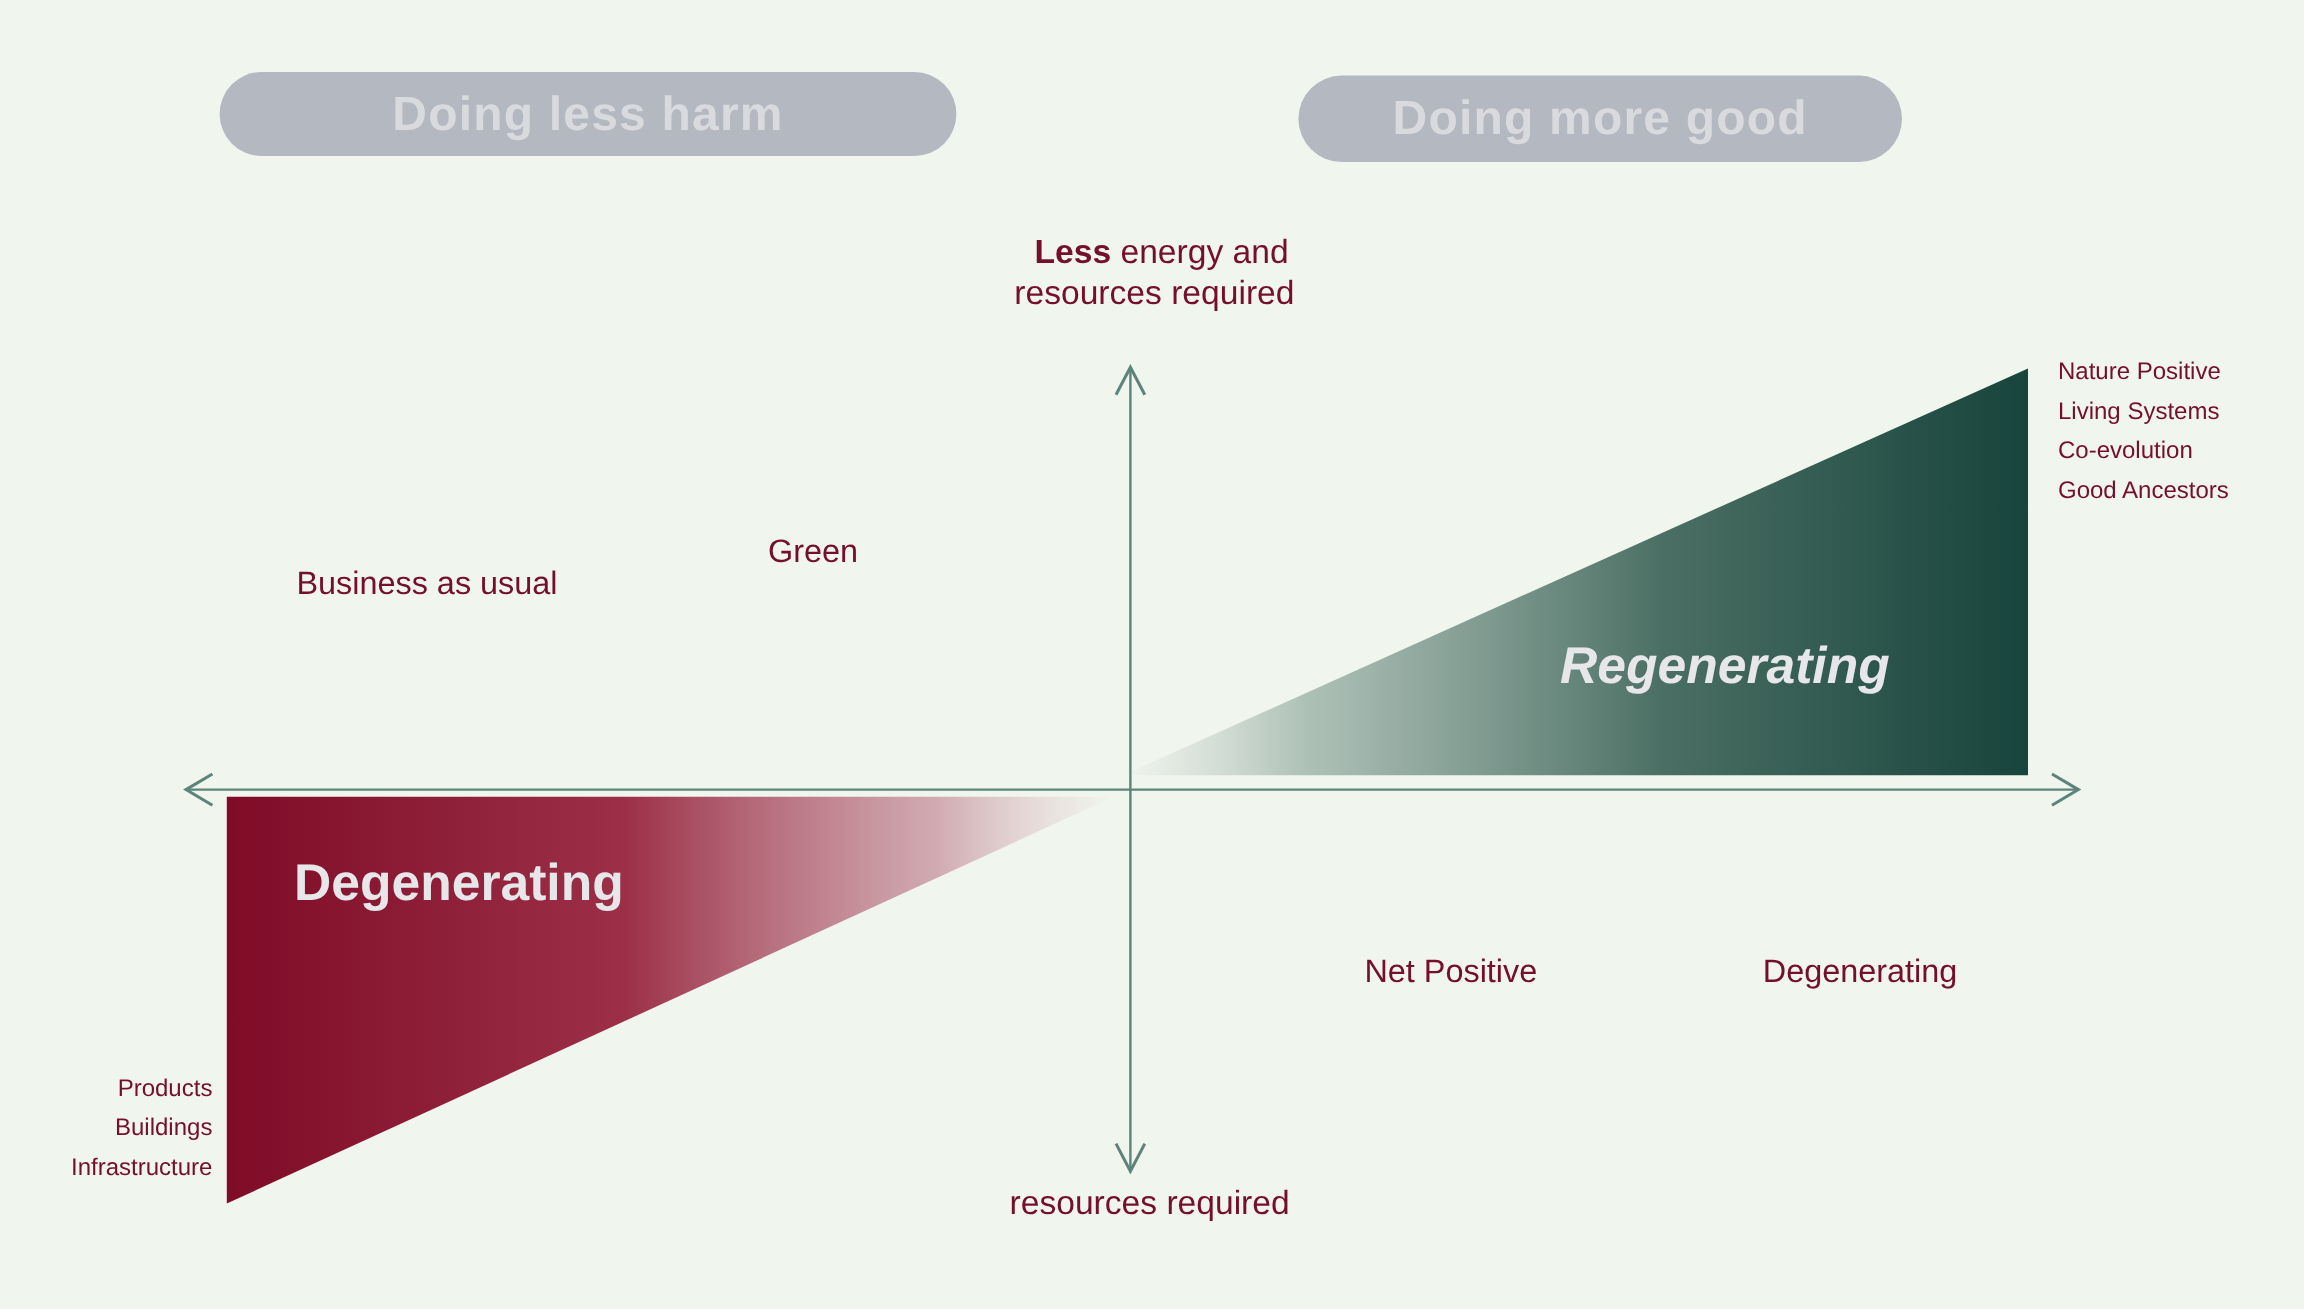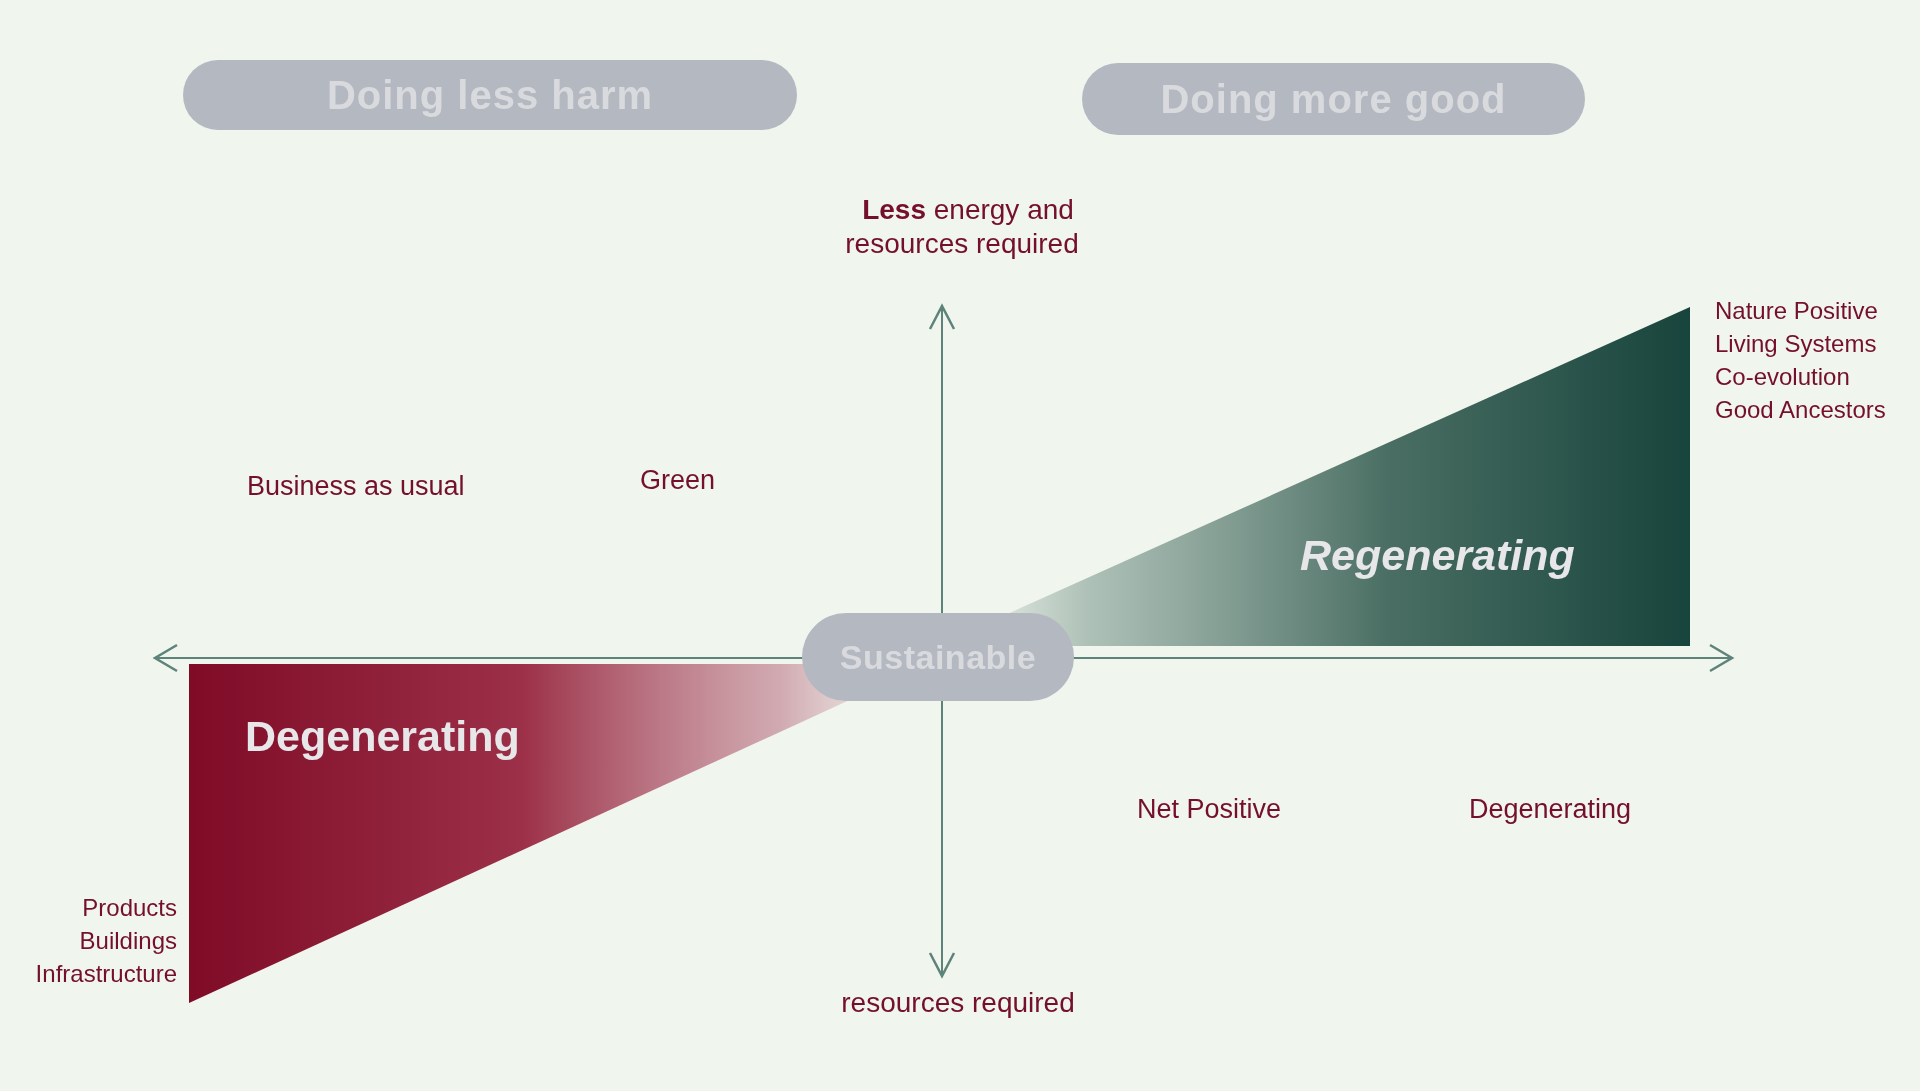--- a/index.html
+++ b/index.html
@@ -22,21 +22,21 @@
     font-size:28px;line-height:34px;white-space:nowrap;
   }
   .axis-label .b{font-weight:bold;margin-left:12px;}
   .axis-top{left:742px;top:193px;}
   .axis-bottom{left:738px;top:986px;}
   .wedge-label{
     position:absolute;color:#e7e6e9;font-weight:bold;font-size:43px;white-space:nowrap;
   }
   .label-degen{left:245px;top:712px;}
   .label-regen{left:1300px;top:531px;font-style:italic;}
-  .item-list{position:absolute;color:#74102a;font-size:24px;line-height:33px;}
+  .item-list{position:absolute;color:#74102a;font-size:20px;line-height:33px;}
   .list-regen{left:1715px;top:294px;text-align:left;}
   .list-degen{left:0;top:891px;width:177px;text-align:right;}
 </style>
 </head>
 <body>
 
 <div class="stage">
 
   <svg width="1920" height="1091" viewBox="0 0 1920 1091">
     <defs>
@@ -72,35 +72,34 @@
   <div class="axis-label axis-top">
     <div><span class="b">Less</span><span> energy and</span></div>
     <div>resources required</div>
   </div>
 
   <div class="axis-label axis-bottom">
     <div>resources required</div>
   </div>
 
   <div class="maroon" style="left:205px;top:471px;">Business as usual</div>
-  <div class="maroon" style="left:598px;top:465px;">Green</div>
+  <div class="maroon" style="left:598px;top:444px;">Green</div>
   <div class="maroon" style="left:1095px;top:794px;">Net Positive</div>
   <div class="maroon" style="left:1427px;top:794px;">Degenerating</div>
 
   <div class="wedge-label label-degen">Degenerating</div>
   <div class="wedge-label label-regen">Regenerating</div>
 
   <div class="item-list list-regen">
     <div>Nature Positive</div>
     <div>Living Systems</div>
     <div>Co-evolution</div>
     <div>Good Ancestors</div>
   </div>
 
   <div class="item-list list-degen">
     <div>Products</div>
     <div>Buildings</div>
     <div>Infrastructure</div>
   </div>
 
-  <div class="pill pill-center">Sustainable</div>
 
 </div>
 
 </body></html>

